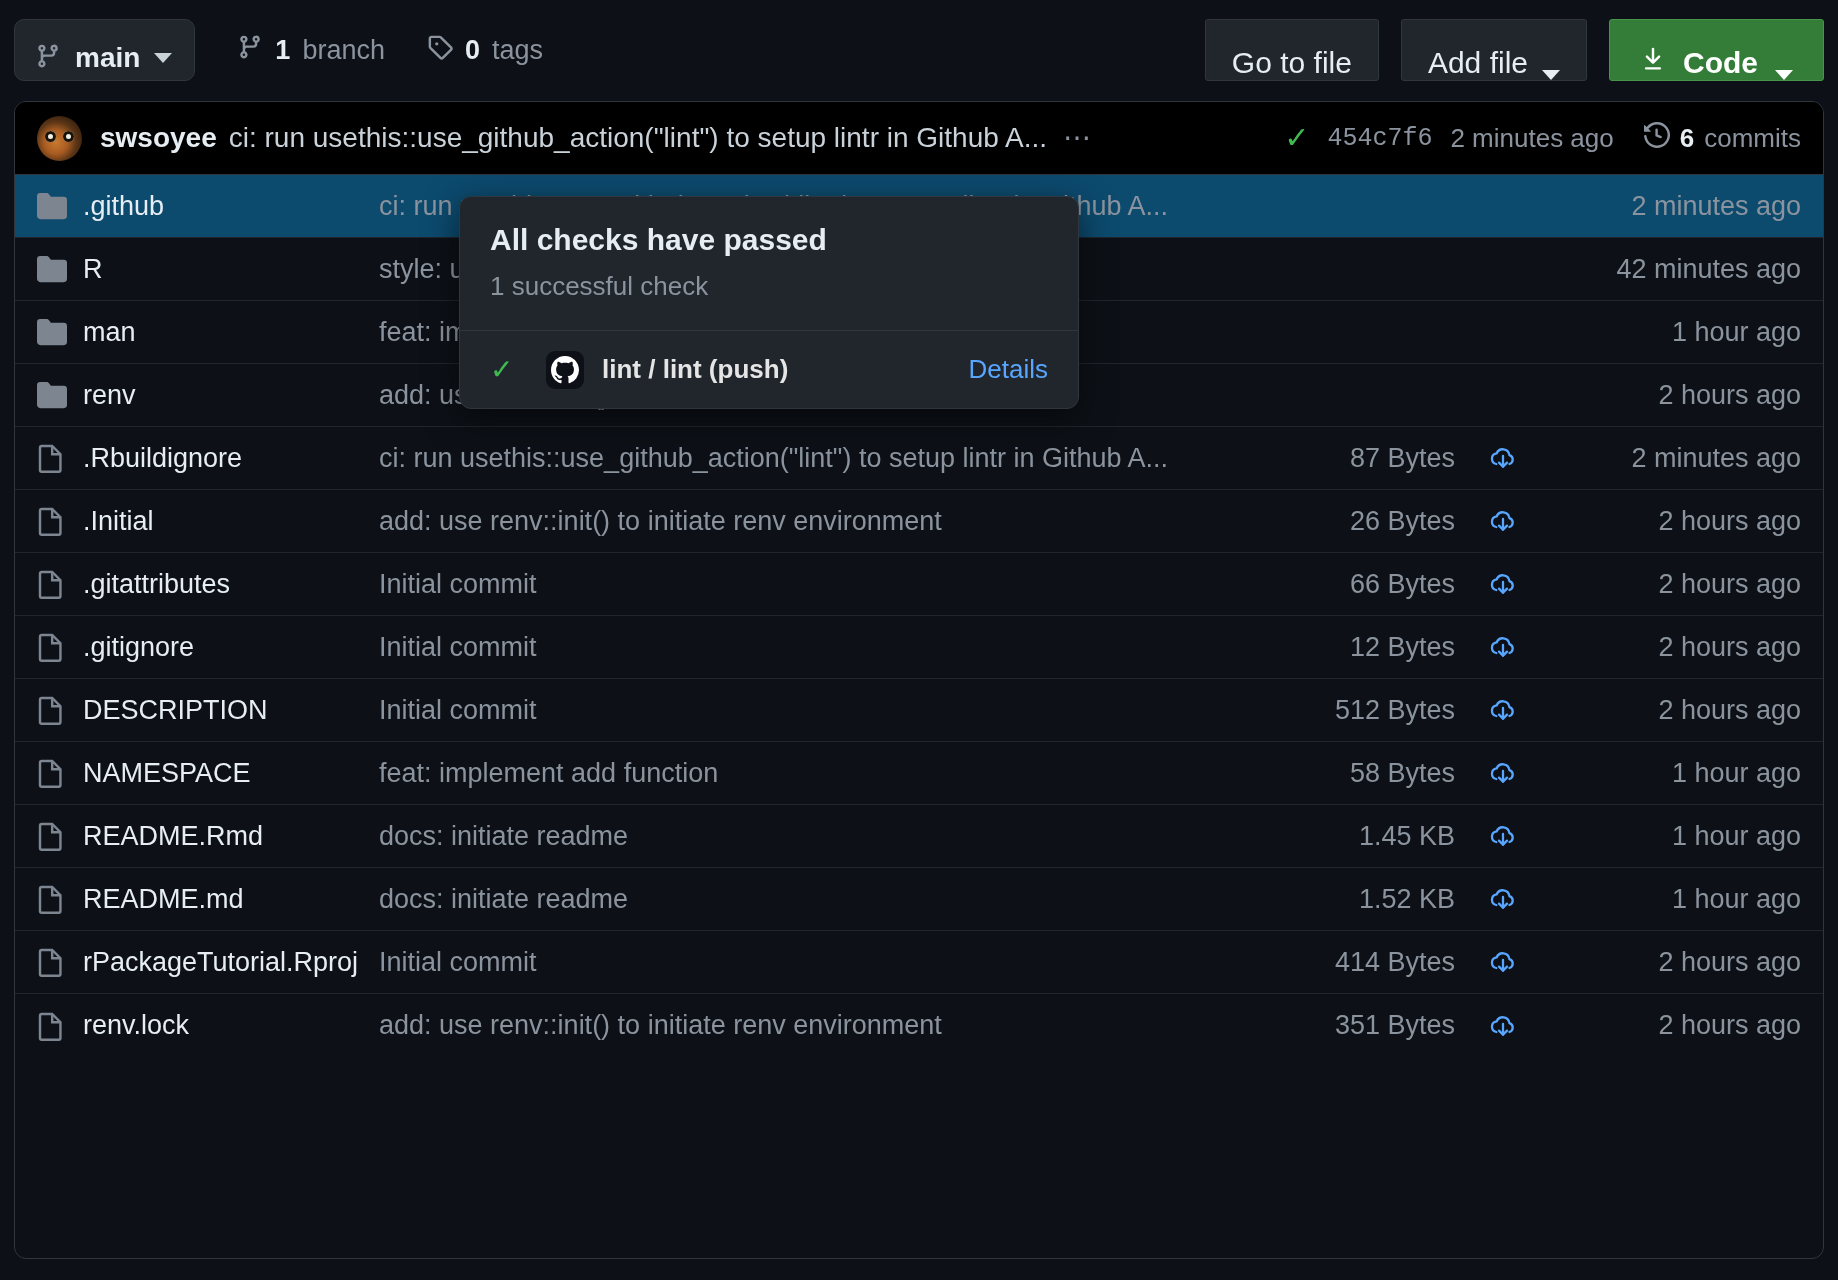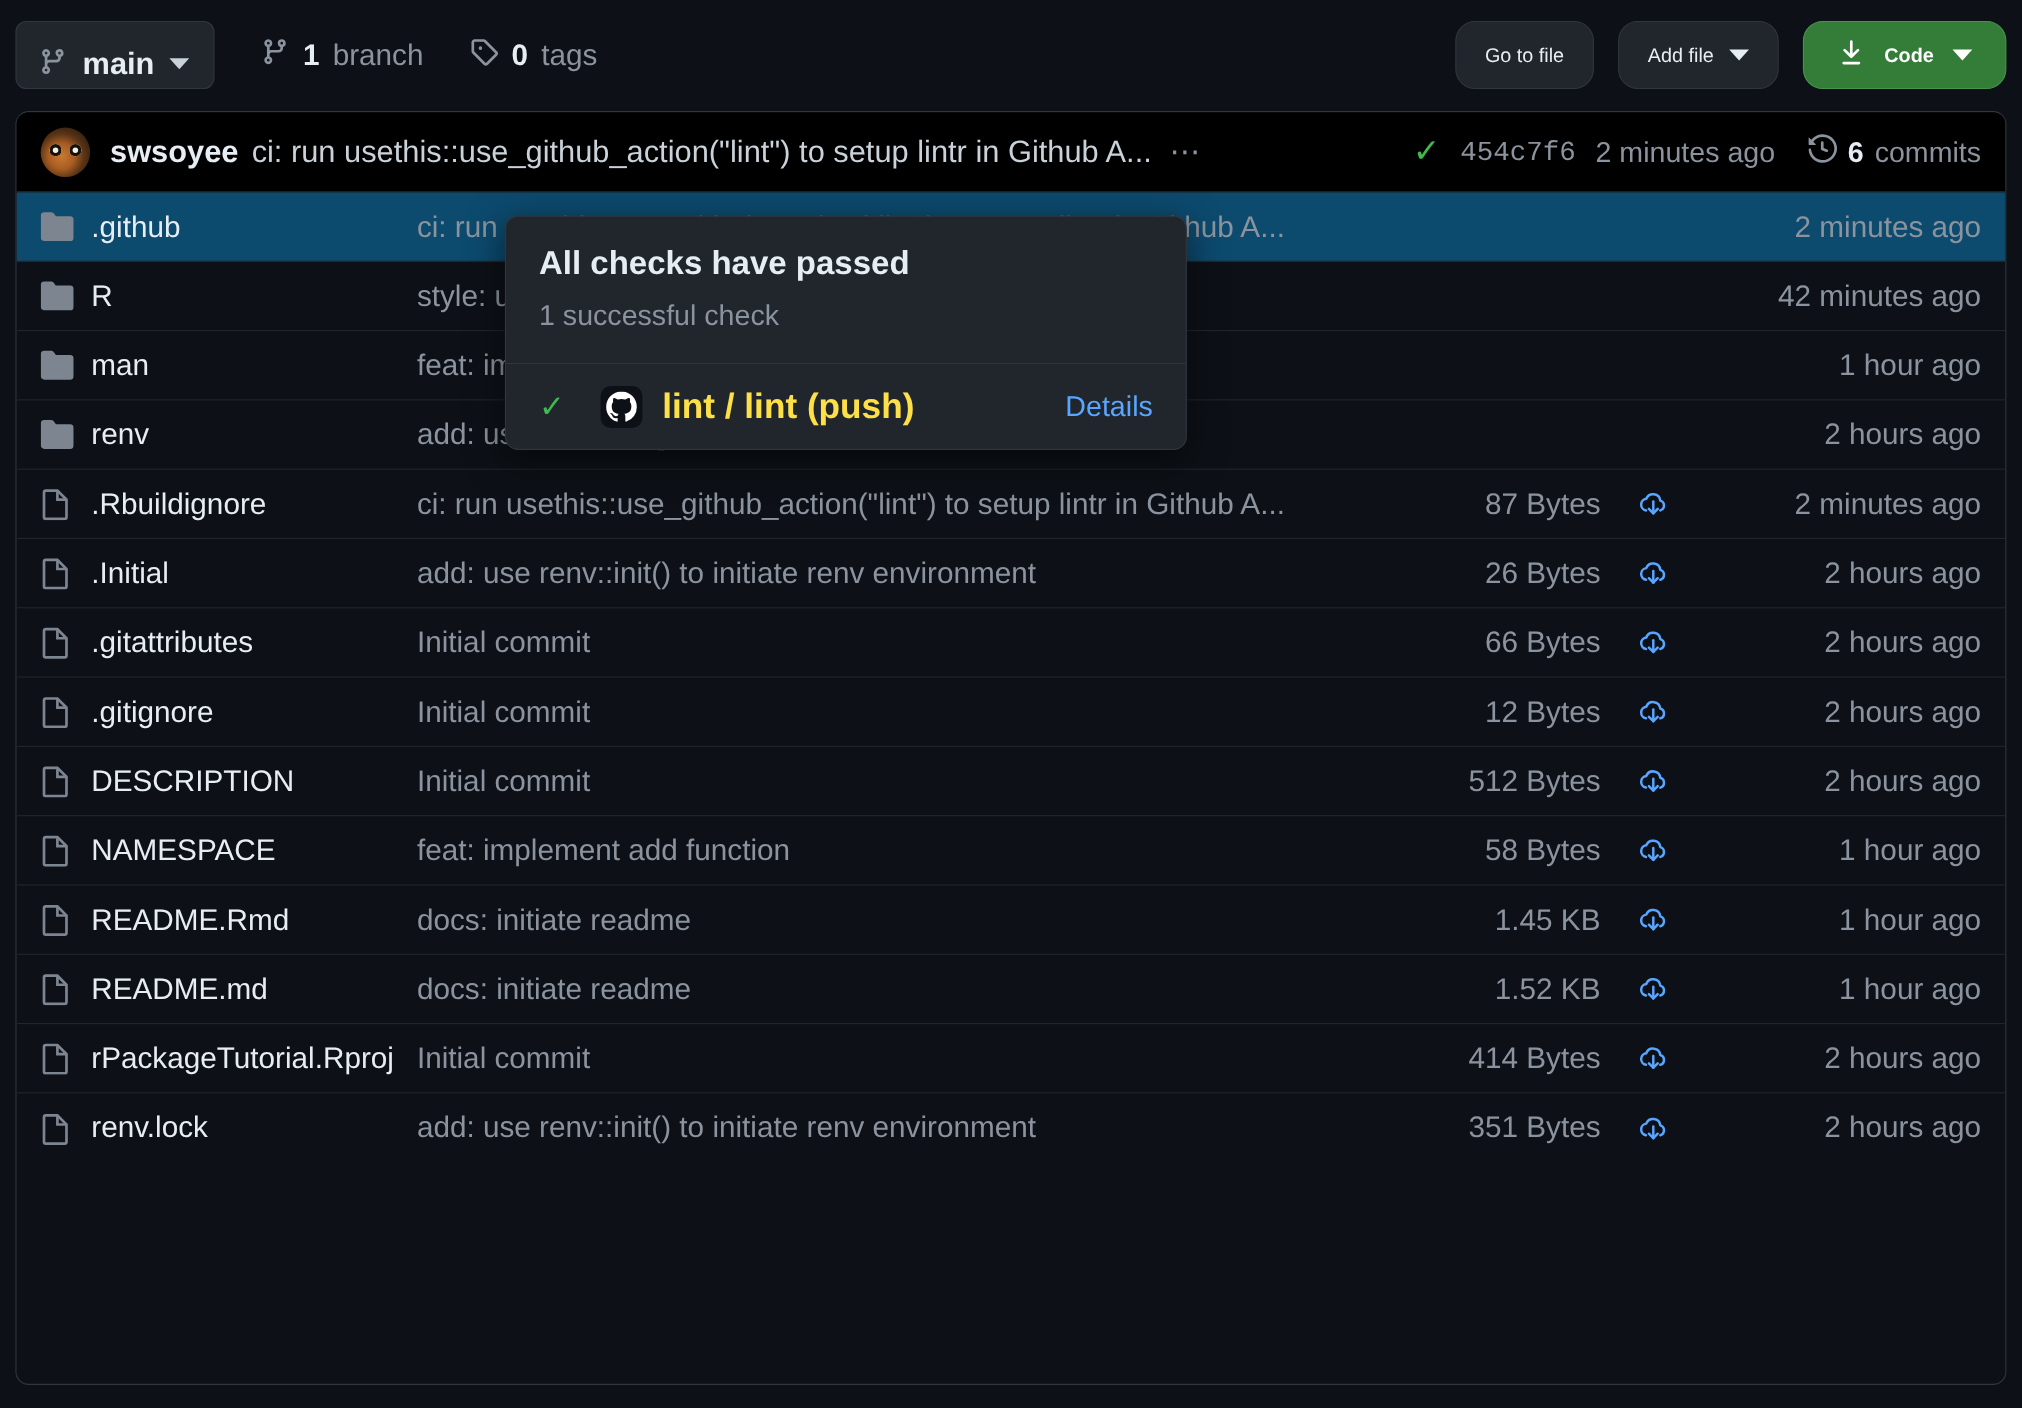--- a/index.html
+++ b/index.html
@@ -39,24 +39,24 @@
   .meta-item {
     display: flex; align-items: center; gap: 12px;
     margin-left: 42px;
     font-size: 27px; color: #8b949e;
     cursor: pointer;
   }
   .meta-item b { color: #e6edf3; font-weight: bold; }
   .spacer { flex: 1; }
   .btn {
     height: 62px; padding: 0 26px;
-    display: flex; align-items: center; gap: 14px;
+    display: flex; align-items: flex-end; gap: 14px;
     background: #21262d; border: 1px solid #30363d;
-    border-radius: 18px;
-    font-size: 18px; color: #e6edf3;
+    border-radius: 3px;
+    font-size: 30px; color: #e6edf3;
     cursor: pointer; margin-right: 22px;
   }
   .btn.green {
     background: #347d39; border-color: #46954a;
     color: #ffffff; font-weight: bold;
     margin-right: 14px; padding: 0 30px; gap: 17px;
   }
   .btn .caret { border-top-color: #e6edf3; }
   .btn.green .caret { border-top-color: #ffffff; }
 
@@ -173,21 +173,21 @@
     height: 78px; display: flex; align-items: center;
     padding: 0 30px;
   }
   .pop-check { color: #3fb950; font-size: 28px; width: 56px; }
   .gh-mark {
     width: 38px; height: 38px; border-radius: 9px;
     background: #0d1117; display: flex; align-items: center;
     justify-content: center; flex: none;
   }
   .pop-name {
-    font-size: 32px; font-weight: bold; color: #fde047;
+    font-size: 26px; font-weight: bold; color: #e5e5e5;
     margin-left: 18px; cursor: pointer;
   }
   .pop-details {
     margin-left: auto; font-size: 26px; color: #58a6ff;
     cursor: pointer;
   }
 </style>
 </head>
 <body>
 

